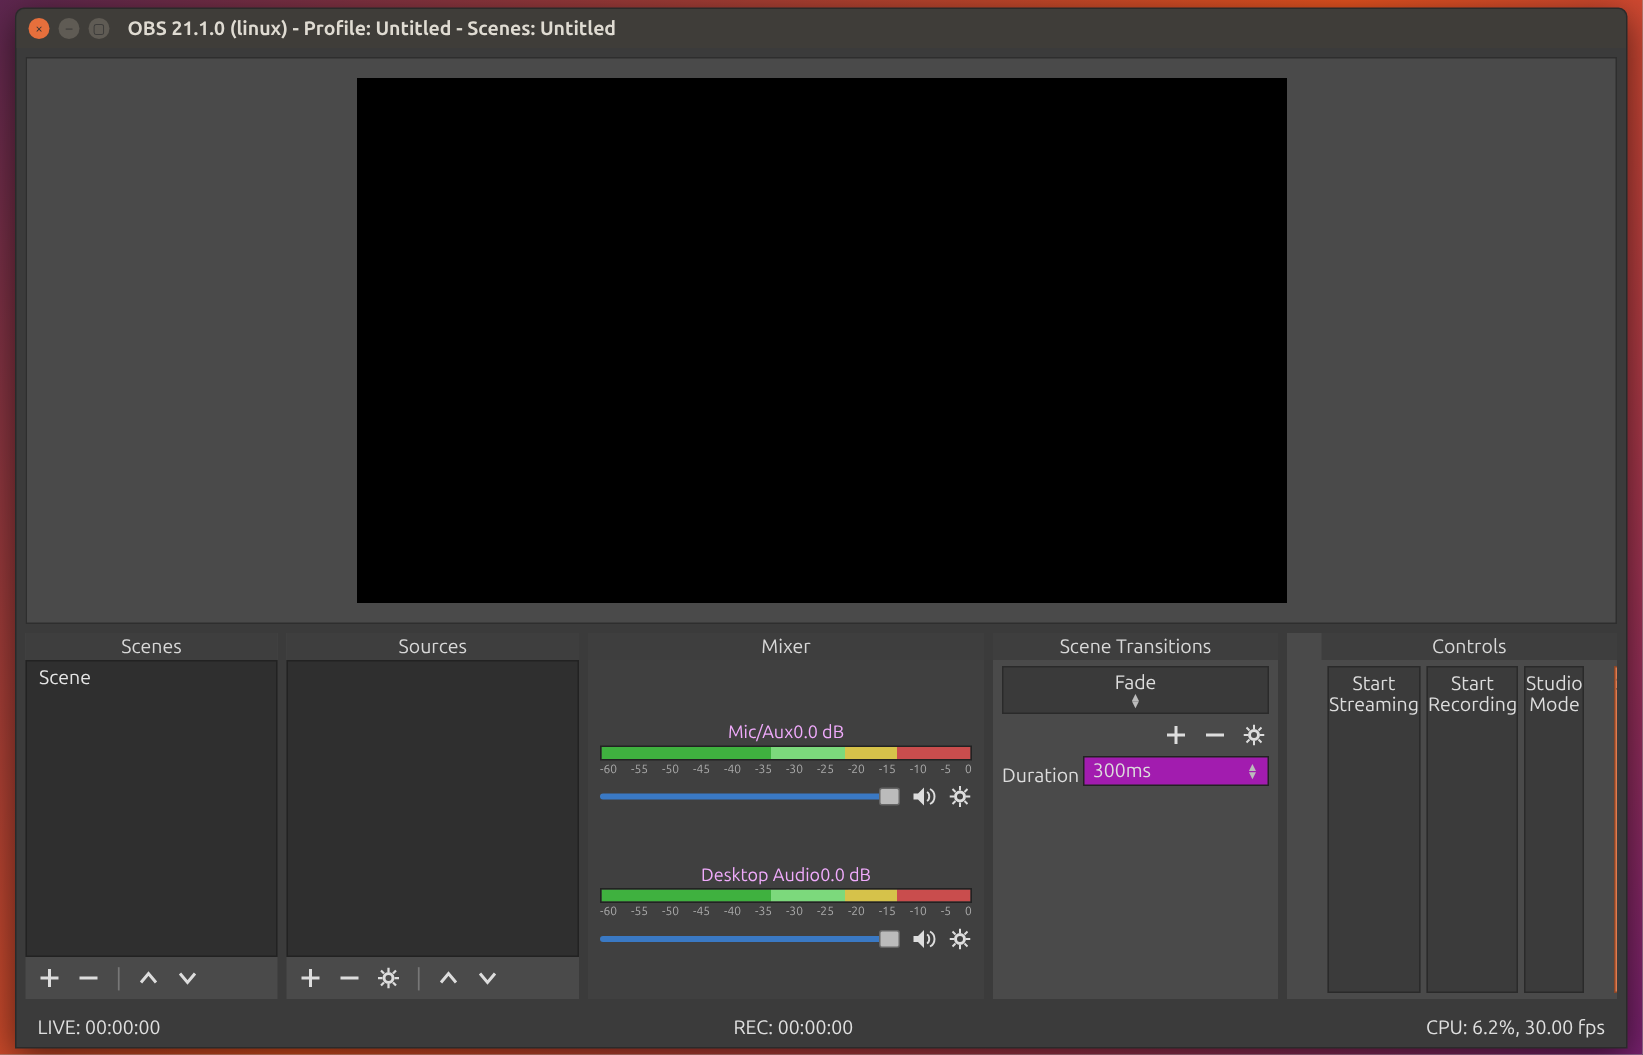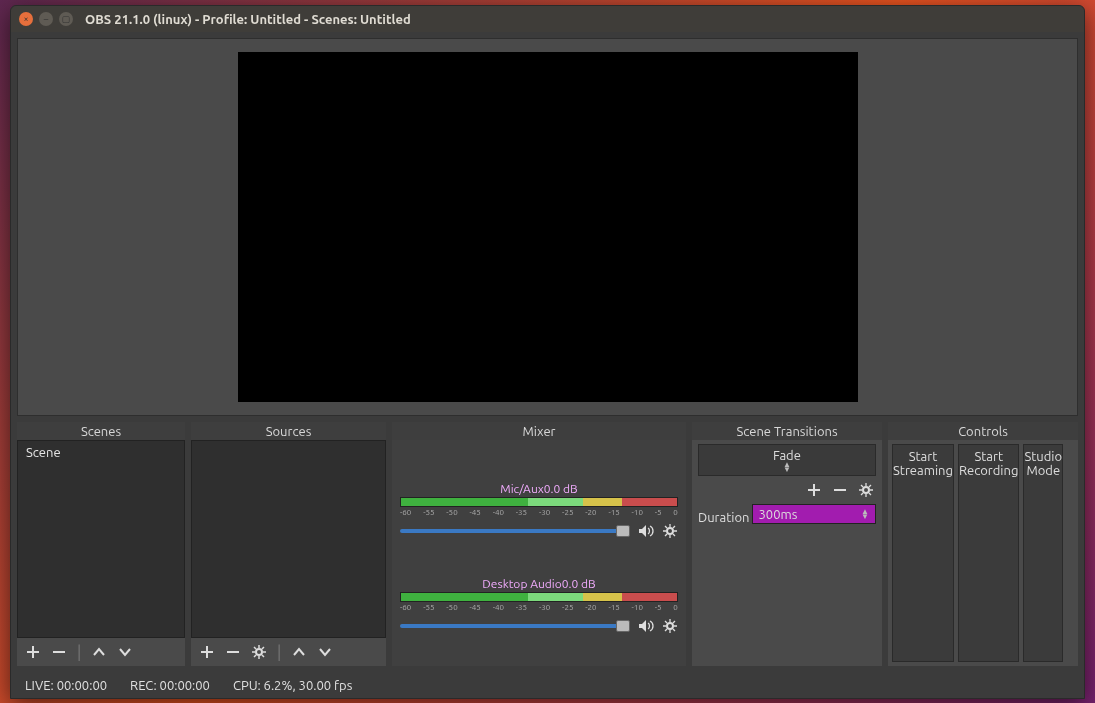--- a/index.html
+++ b/index.html
@@ -60,21 +60,21 @@
     height:28px; display:flex; align-items:center; gap:10px;
     padding:0 8px; color:#ddd;
   }
   .icon-btn { width:16px; height:16px; display:inline-flex; align-items:center; justify-content:center; cursor:pointer; }
   .sep { color:#777; }
 
   .scenes-panel { width:168px; }
   .sources-panel { width:195px; }
   .mixer-panel  { flex:1; }
   .trans-panel  { width:190px; }
-  .controls-panel { width:190px; }
+  .controls-panel { width:220px;padding-left:23px; }
 
   .scene-item { padding:4px 8px; }
 
   .mixer-panel .panel-body { background:#404040; padding:4px 8px; border:none; }
   .mixer-row { margin-bottom:14px; }
   .mixer-top { display:flex; justify-content:center; font-size:12px; color:#f0abfc;margin-top:38px; }
   .meter {
     height:10px;
     background: linear-gradient(to right,
       #3fb13f 0%, #3fb13f 46%, #7cd97c 46%, #7cd97c 66%,
@@ -106,21 +106,21 @@
     text-align:center; padding:4px 0; border:1px solid #2a2a2a;
     cursor:pointer;
   }
   .ctrl-btn.highlight {
     background:#e07b4f; color:#000000; border:1px solid #8a4728;
     margin: 0 16px;
   }
 
   .statusbar {
     height:26px; color:#e0e0e0; font-size:13px;
-    display:flex; justify-content:flex-start; align-items:center; gap:23px;
+    display:flex; justify-content:space-between; align-items:center; gap:46px;
     padding: 0 14px;
   }
 
   svg { display:block; }
 </style>
 </head>
 <body>
 
 <div class="window">
   <div class="titlebar">

